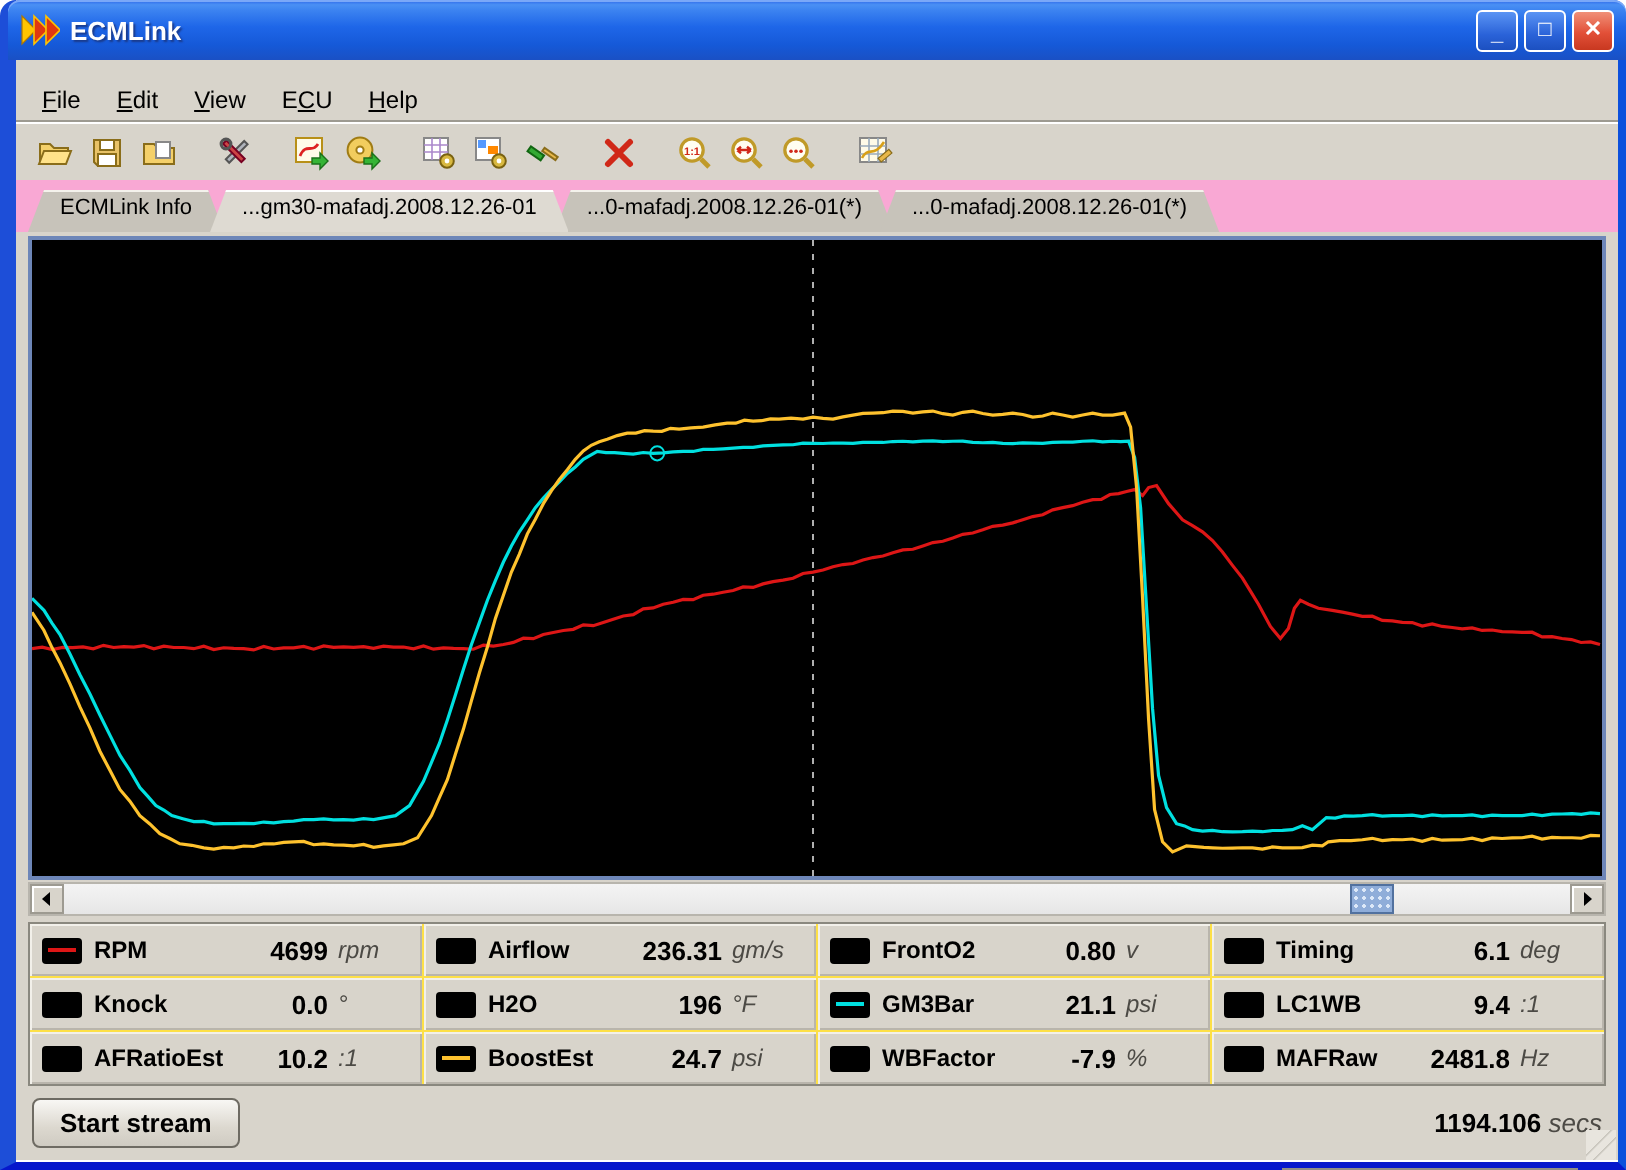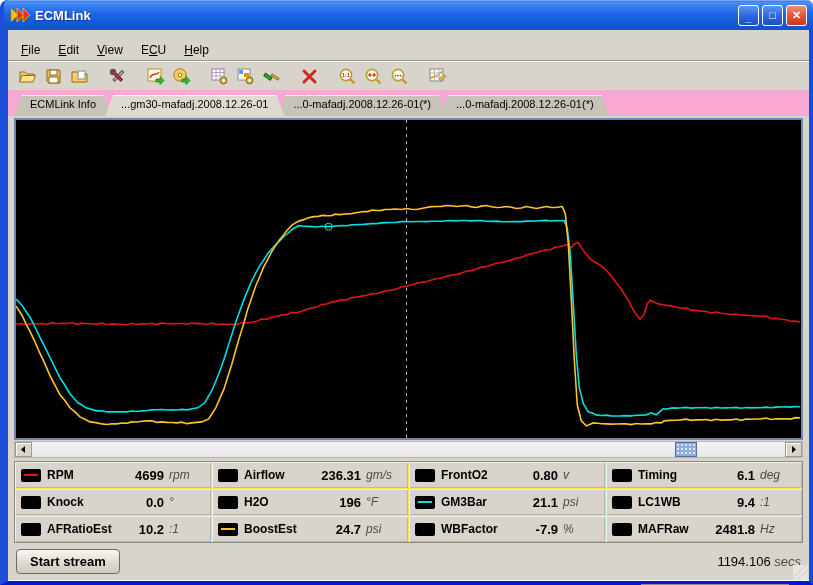--- a/index.html
+++ b/index.html
@@ -61,21 +61,21 @@
   .swatch .line { width:14px; height:2px; display:none; }
   .cell .label { font-weight:bold; font-size:12px; }
   .cell .value { flex:1; text-align:right; font-weight:bold; font-size:13px; }
   .cell .unit { width:36px; text-align:left; margin-left:5px; font-style:italic; font-size:12px; color:#4c4a45; }
   
   .controls { flex:none; height:31px; margin:3px 8px 0 8px; display:flex; align-items:center; }
   .push-btn { height:25px; padding:0 13px; margin-right:22px; font-weight:bold; font-size:13px;
               color:#000; background:linear-gradient(180deg,#f8f7f4,#dcd8cf 60%,#cfcbc2);
               border:1px solid #6e6b63; border-radius:4px; font-family:"Liberation Sans",sans-serif;text-align:right; }
   .time { margin-left:auto; font-size:13px; }
-  .time .t-val { font-weight:normal;margin-top:20px; }
+  .time .t-val { font-weight:bold;margin-top:20px; }
   .time .t-unit { font-style:italic; color:#4c4a45; }
   
   .statusbar { flex:1; margin-top:3px; border-top:1px solid #fff; position:relative; background:#d8d4cb; }
   .status-field { position:absolute; right:20px; top:3px; width:148px; height:14px; background:#d8d4cb;
                   box-shadow:inset 1px 1px 0 #8f8d85, inset -1px -1px 0 #fff; }
   .grip { position:absolute; right:1px; bottom:1px; width:15px; height:15px;
           background:linear-gradient(135deg,#e8e5de 40%,#c2bfb6 42%,#e8e5de 46%,#e8e5de 60%,#c2bfb6 62%,#e8e5de 66%); }
 </style>
 </head>
 <body>

